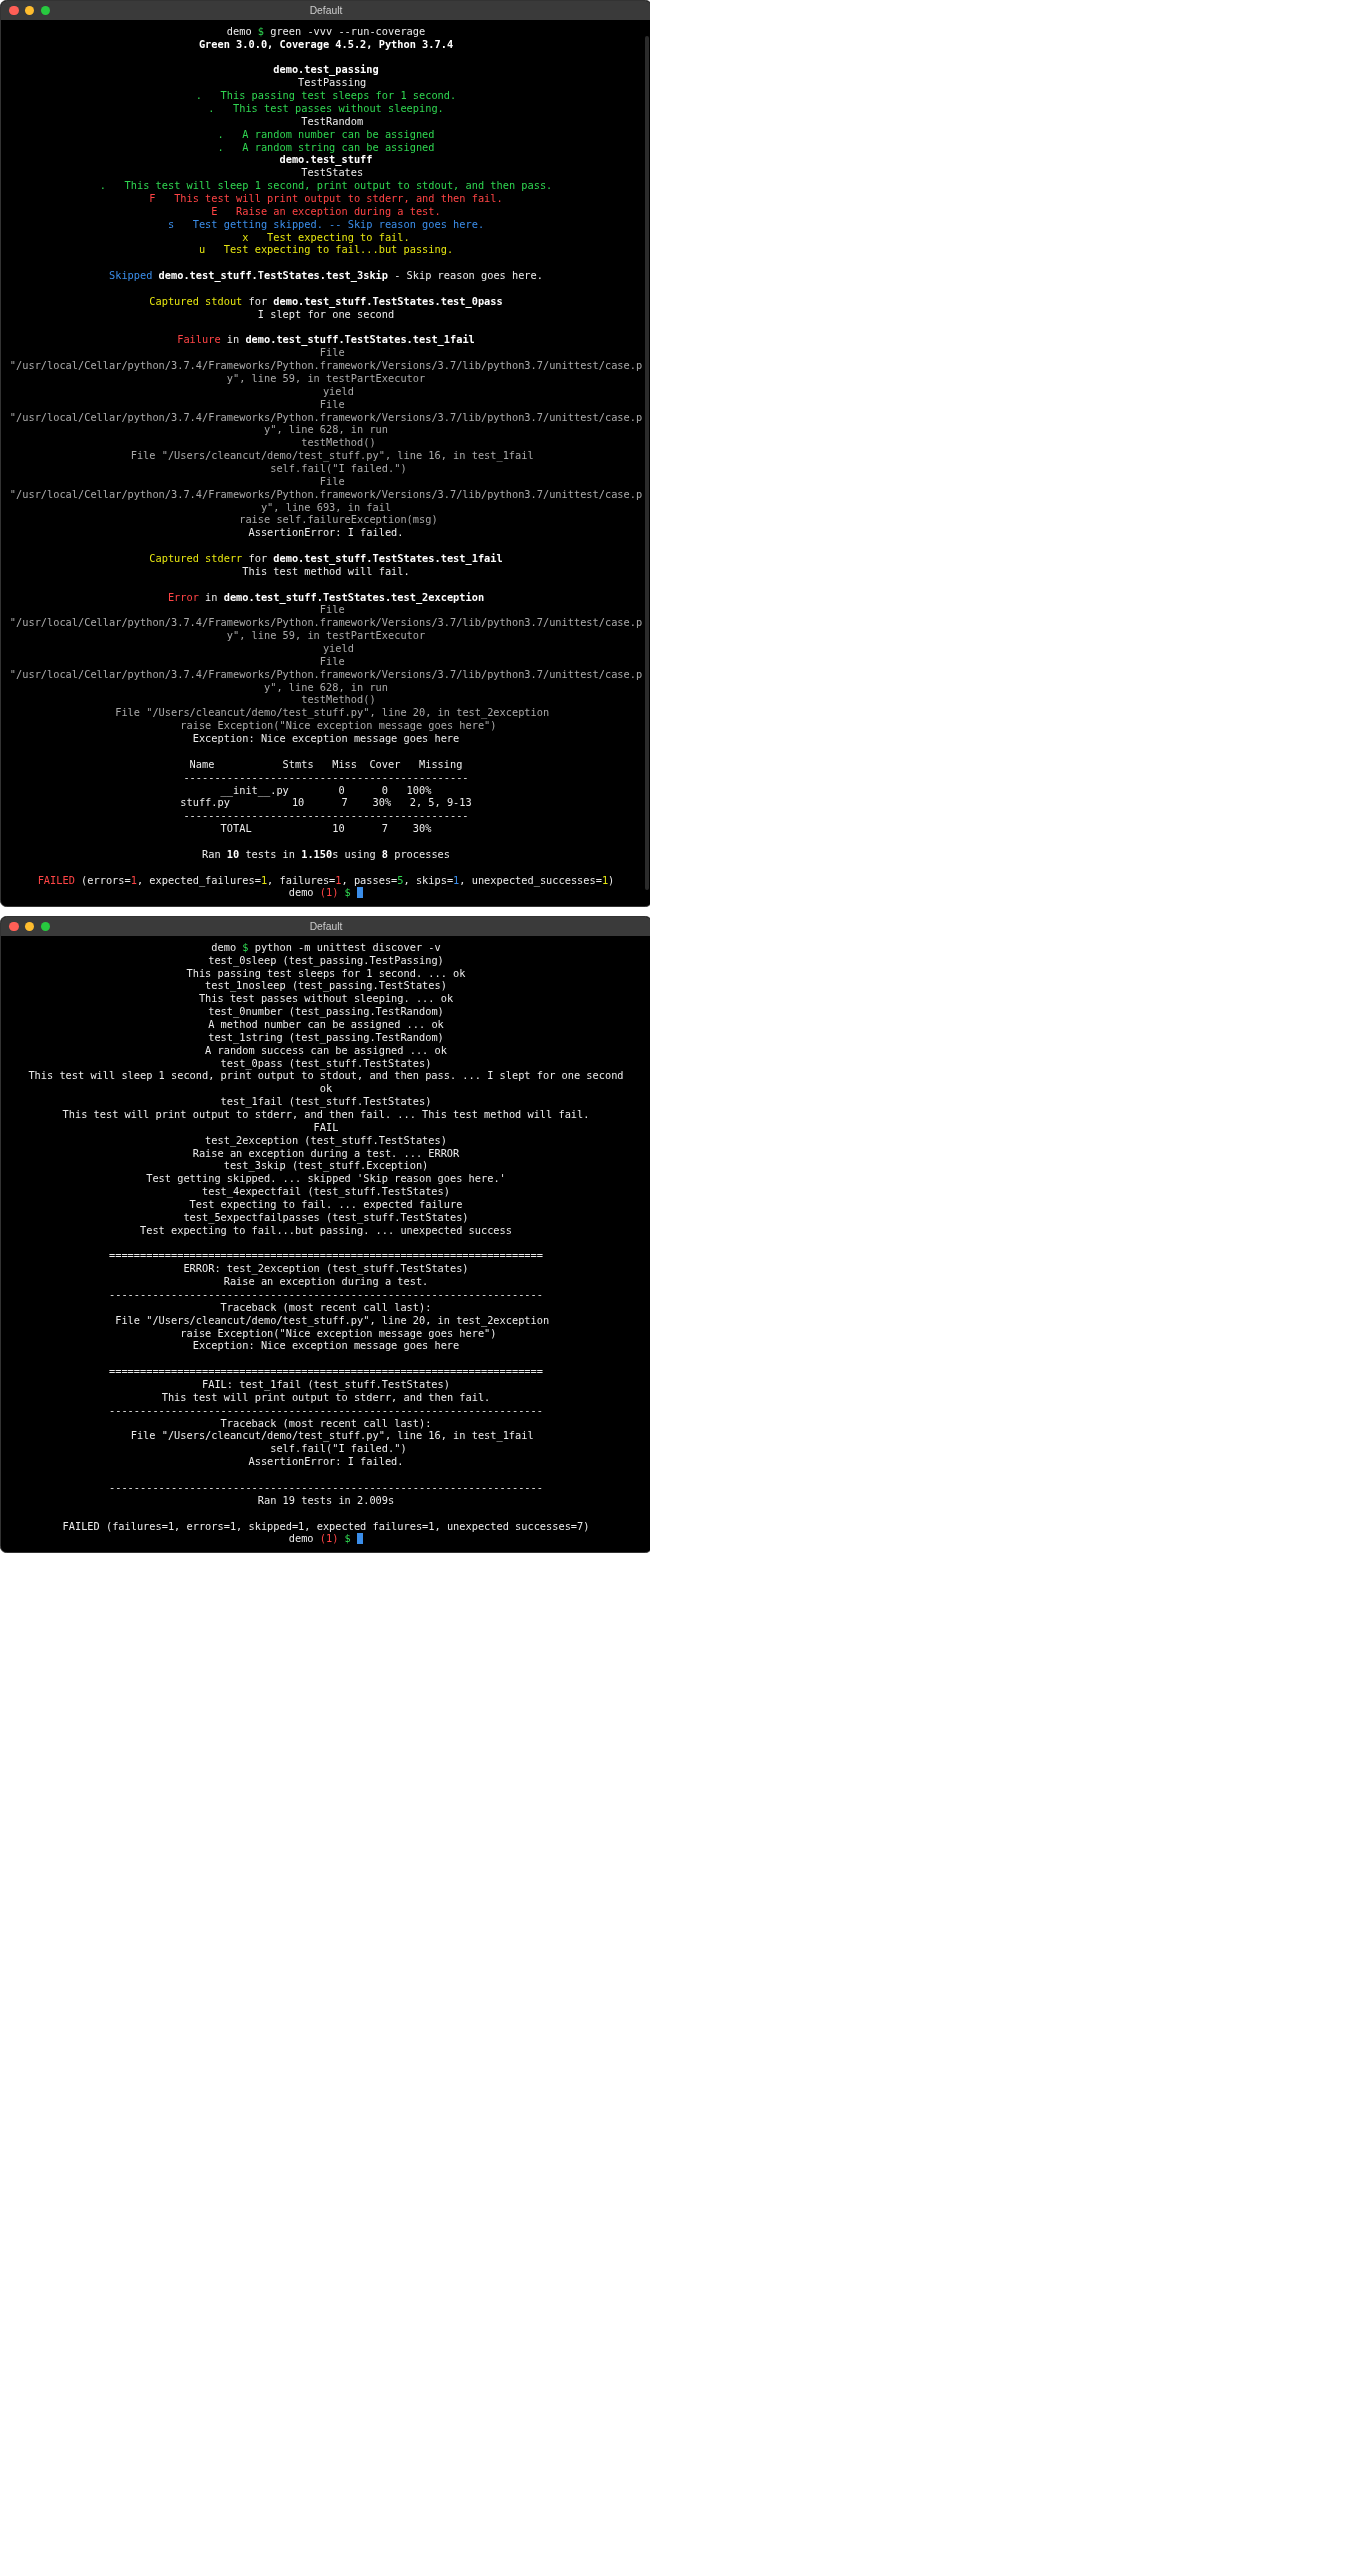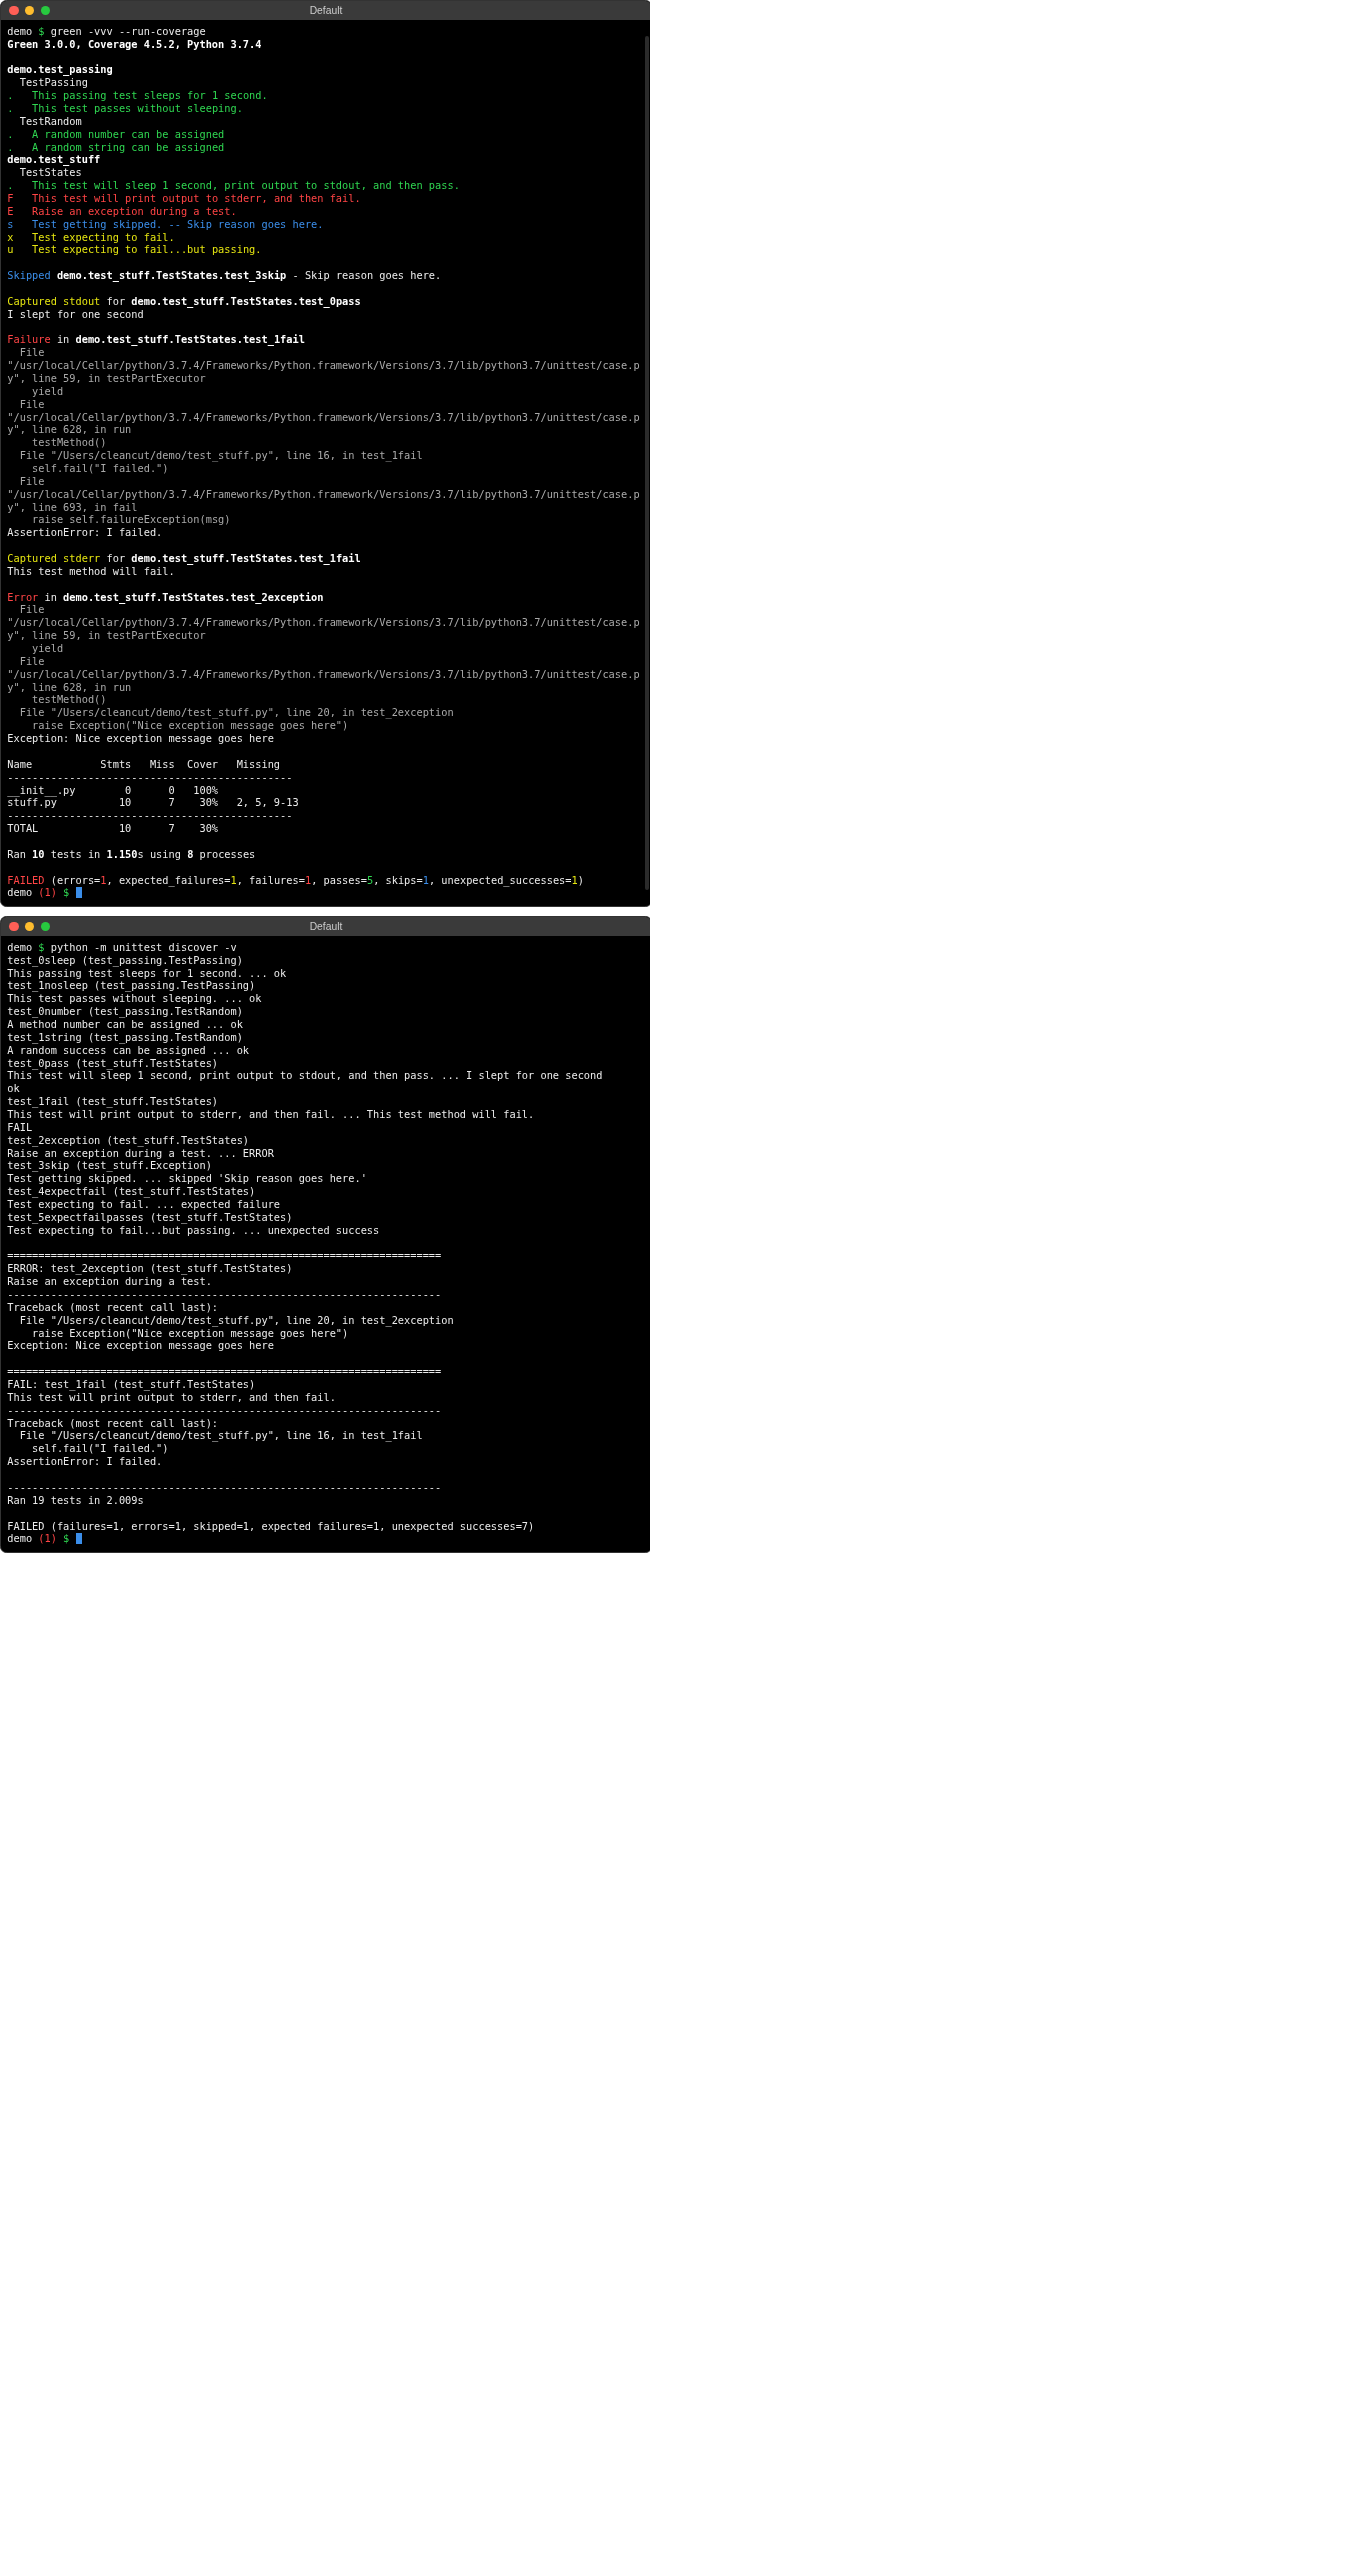--- a/index.html
+++ b/index.html
@@ -44,20 +44,21 @@
     color: #ccc;
     font-size: 10.3px;
     text-align: center;
     width: 100%;
     font-family: -apple-system, sans-serif;
   }
   .term {
     padding: 4.8px 6.3px 6.3px 6.3px;
     line-height: 1.25;
     position: relative;
+    text-align: center;
   }
   .scrollbar {
     position: absolute;
     right: 1.6px;
     top: 16px;
     bottom: 16px;
     width: 4.8px;
     background: #555;
     border-radius: 2.4px;
     opacity: 0.5;
@@ -166,21 +167,21 @@
       <div class="light red"></div>
       <div class="light yellow"></div>
       <div class="light green-light"></div>
     </div>
     <div class="title">Default</div>
   </div>
   <div class="term">
 <pre><span class="c-white">demo</span> <span class="c-green">$</span> <span class="c-white">python -m unittest discover -v</span>
 <span class="c-white">test_0sleep (test_passing.TestPassing)</span>
 <span class="c-white">This passing test sleeps for 1 second. ... ok</span>
-<span class="c-white">test_1nosleep (test_passing.TestPassing)</span>
+<span class="c-white">test_1nosleep (test_passing.TestStates)</span>
 <span class="c-white">This test passes without sleeping. ... ok</span>
 <span class="c-white">test_0number (test_passing.TestRandom)</span>
 <span class="c-white">A method number can be assigned ... ok</span>
 <span class="c-white">test_1string (test_passing.TestRandom)</span>
 <span class="c-white">A random success can be assigned ... ok</span>
 <span class="c-white">test_0pass (test_stuff.TestStates)</span>
 <span class="c-white">This test will sleep 1 second, print output to stdout, and then pass. ... I slept for one second</span>
 <span class="c-white">ok</span>
 <span class="c-white">test_1fail (test_stuff.TestStates)</span>
 <span class="c-white">This test will print output to stderr, and then fail. ... This test method will fail.</span>

